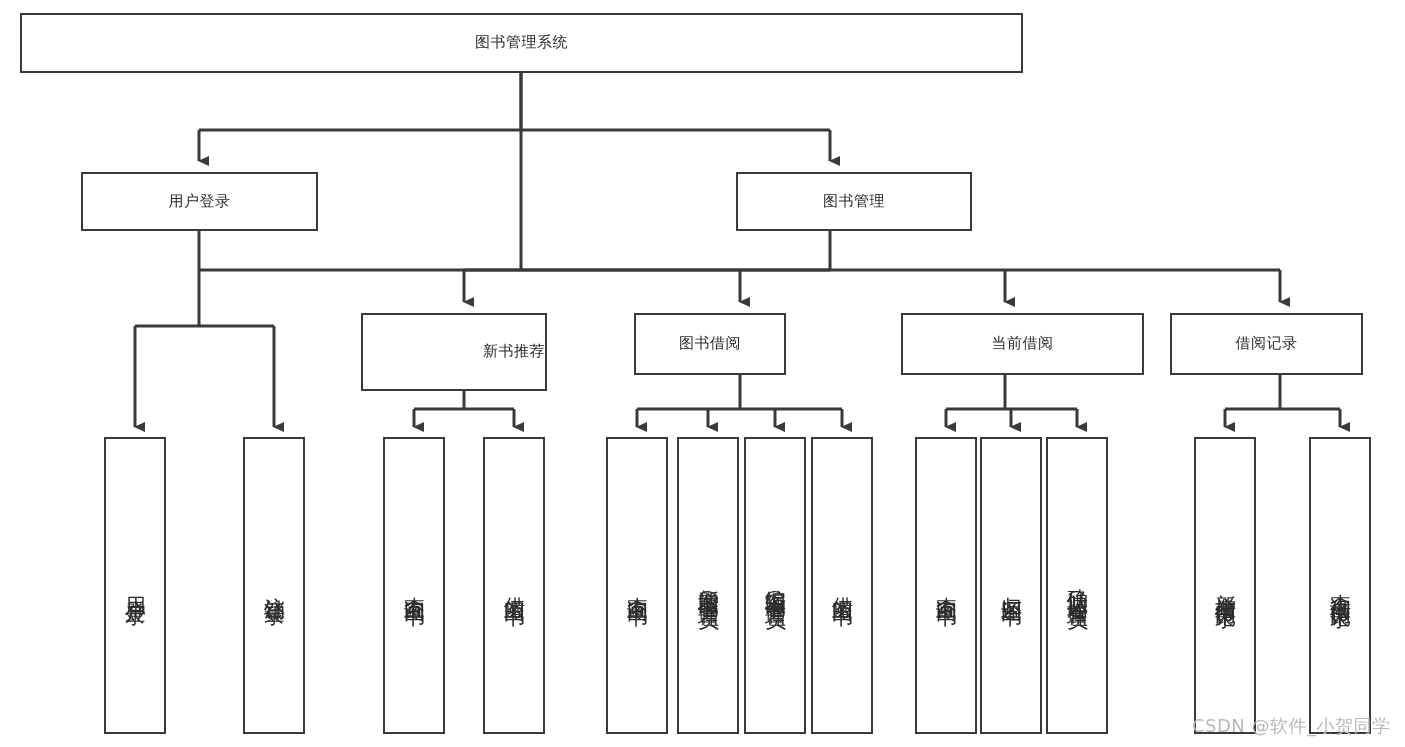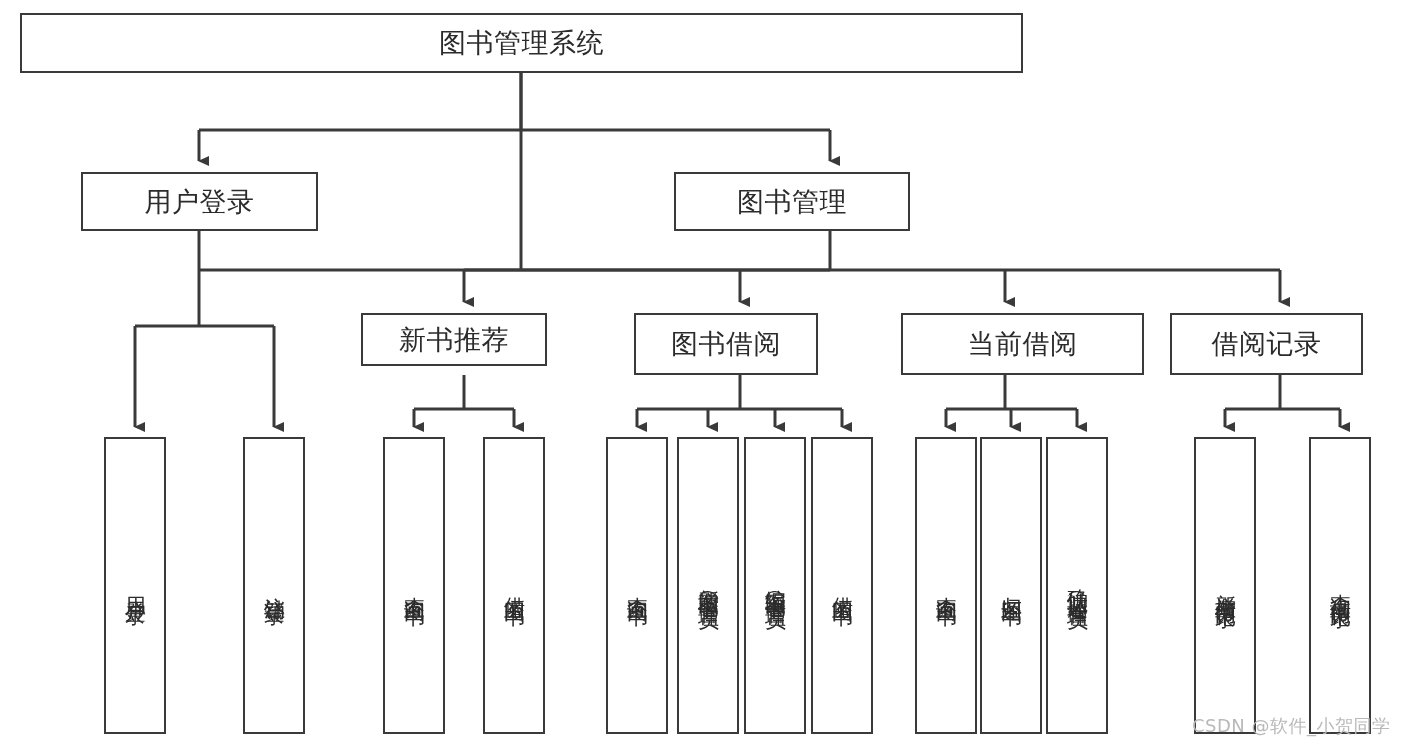--- a/index.html
+++ b/index.html
@@ -36,21 +36,21 @@
   }
   .node-label {
     display: block;
     text-align: center;
     line-height: 1.18;
     color: #2b2b2b;
     white-space: nowrap;
   }
   
   .node.horiz .node-label {
-    font-size: 27px;
+    font-size: 15px;
     letter-spacing: 0.5px;
   }
   
   .node.vert {
     align-items: center;
     justify-content: center;
     padding: 4px 0;
   }
   .node.vert .node-label {
     writing-mode: vertical-rl;
@@ -149,29 +149,29 @@
   </svg>
 
   <div class="node horiz" style="left:20px; top:13px; width:1003px; height:60px;">
     <span class="node-label">图书管理系统</span>
   </div>
 
   <div class="node horiz" style="left:81px; top:172px; width:237px; height:59px;">
     <span class="node-label">用户登录</span>
   </div>
 
-  <div class="node horiz" style="left:674px; top:172px; width:236px; height:59px;">
+  <div class="node horiz" style="left:736px; top:172px; width:236px; height:59px;">
     <span class="node-label">图书管理</span>
   </div>
 
-  <div class="node horiz" style="left:361px; top:313px; width:186px; height:53px;">
+  <div class="node horiz" style="left:361px; top:313px; width:186px; height:78px;justify-content:flex-end;">
     <span class="node-label">新书推荐</span>
   </div>
 
-  <div class="node horiz" style="left:634px; top:313px; width:184px; height:62px;">
+  <div class="node horiz" style="left:634px; top:313px; width:152px; height:62px;">
     <span class="node-label">图书借阅</span>
   </div>
 
   <div class="node horiz" style="left:901px; top:313px; width:243px; height:62px;">
     <span class="node-label">当前借阅</span>
   </div>
 
   <div class="node horiz" style="left:1170px; top:313px; width:193px; height:62px;">
     <span class="node-label">借阅记录</span>
   </div>

